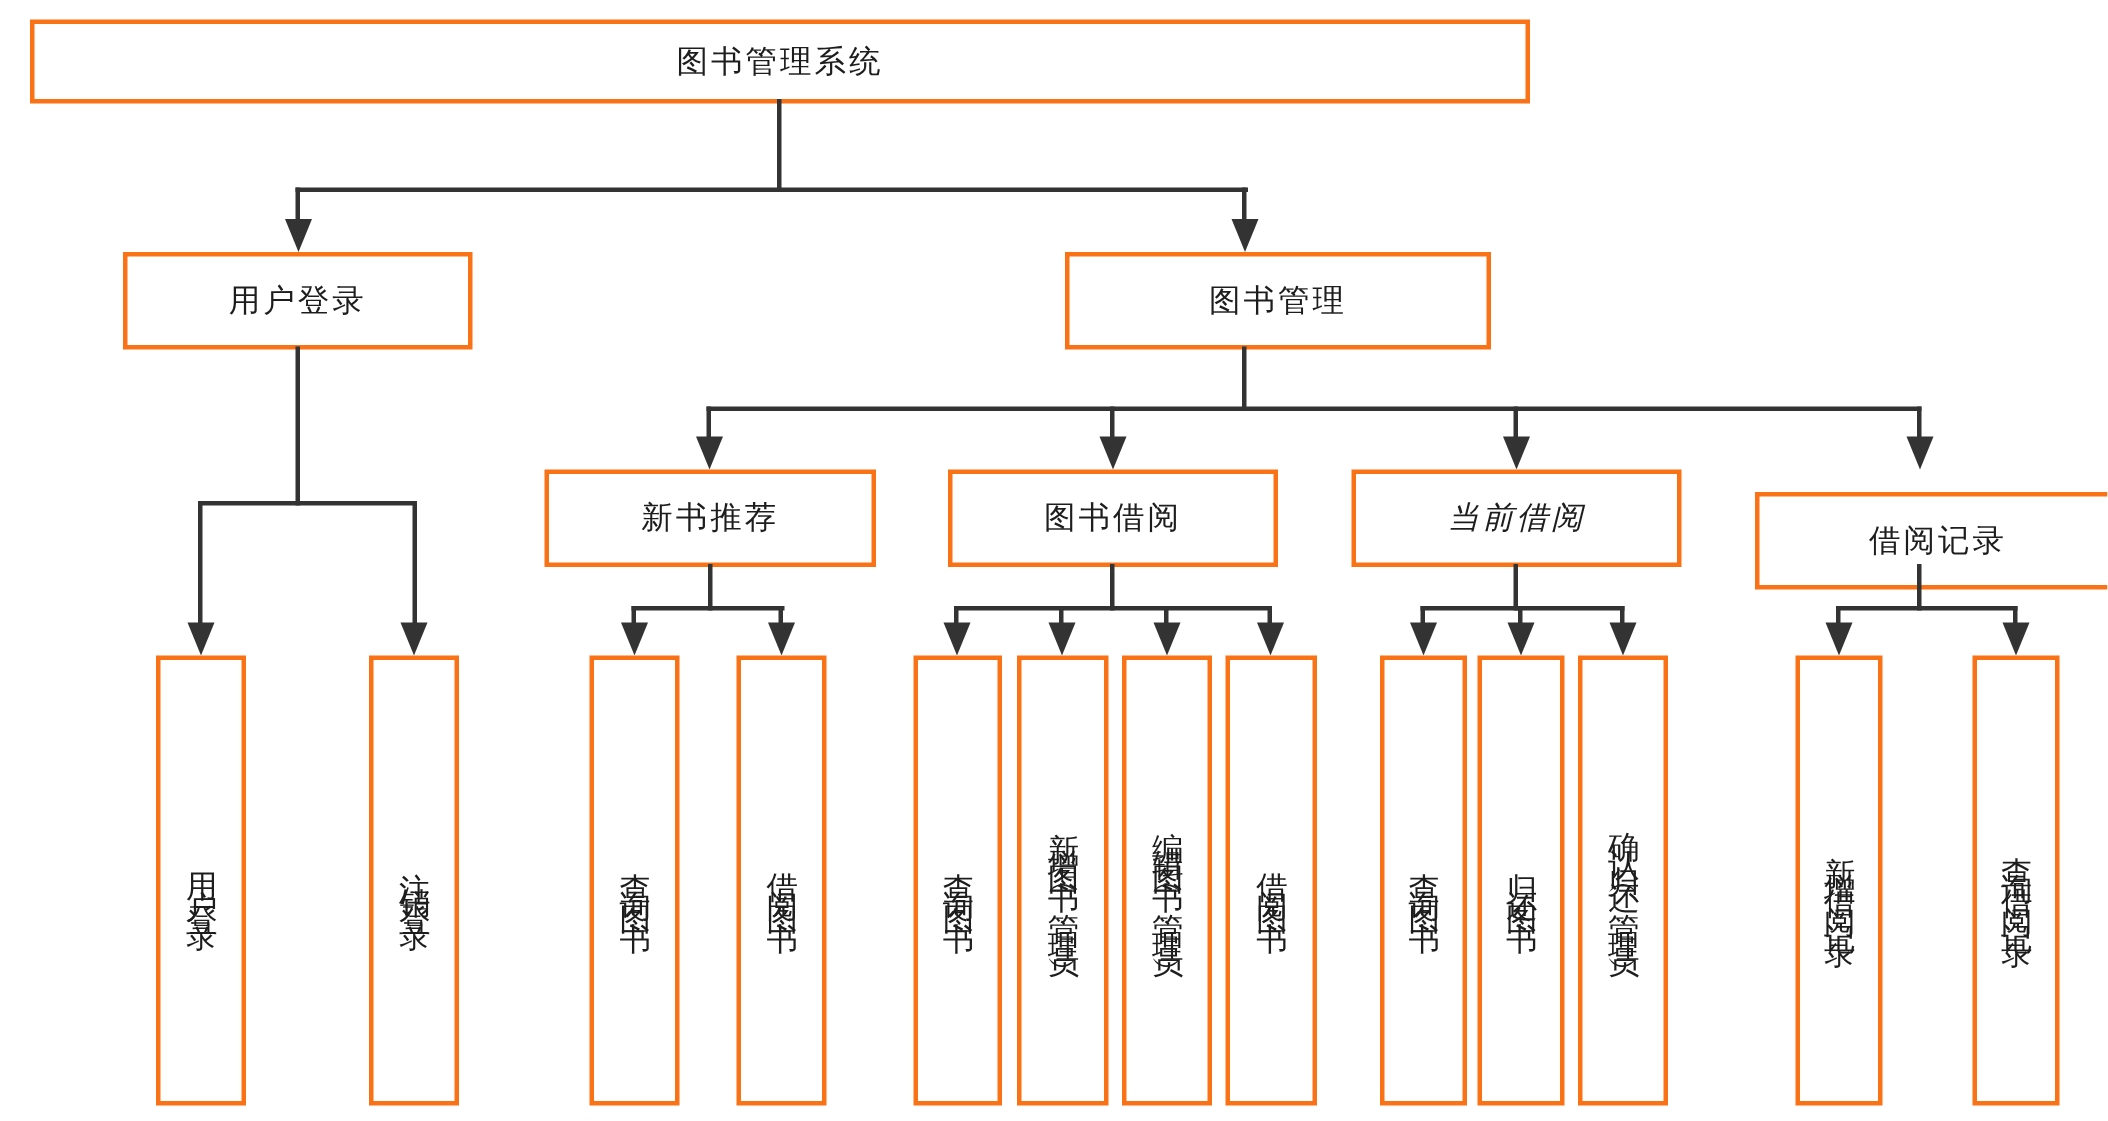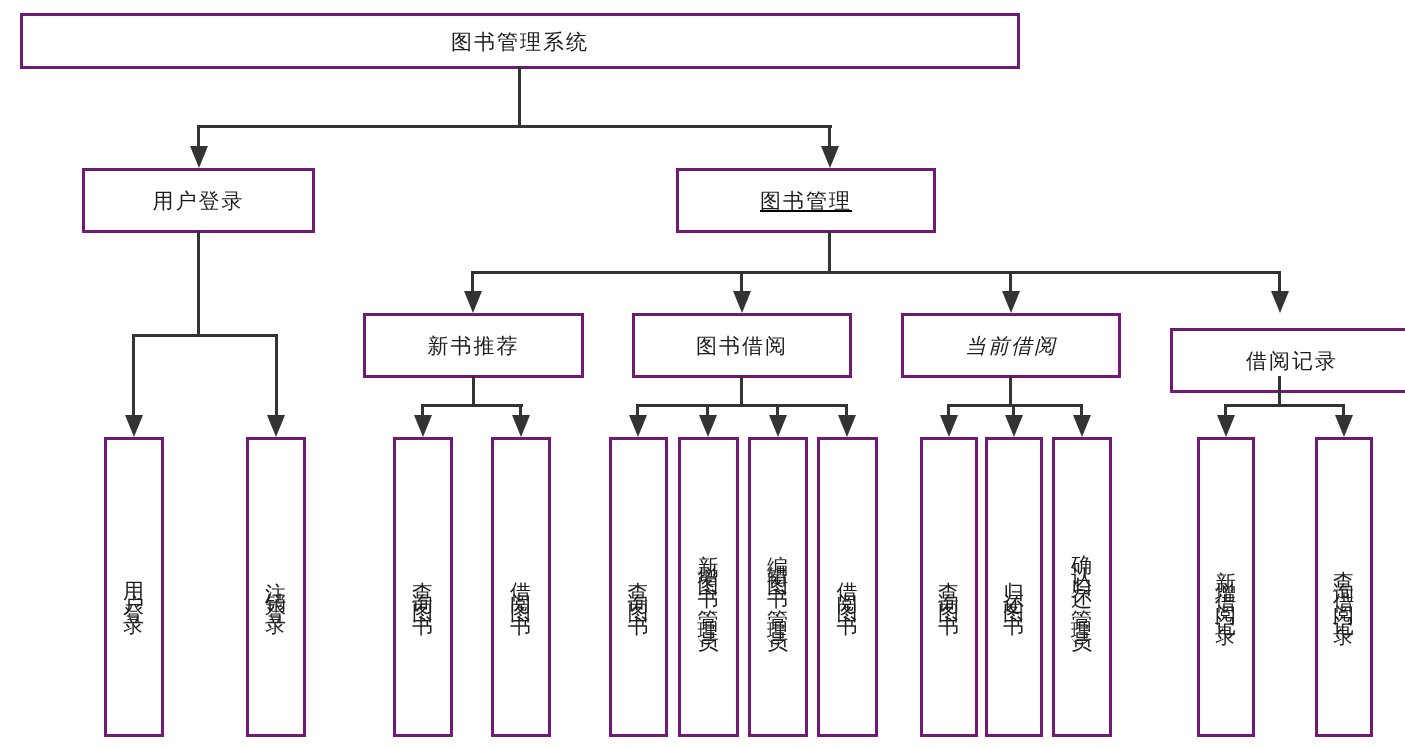--- a/index.html
+++ b/index.html
@@ -1,21 +1,21 @@
 <!DOCTYPE html>
 <html><head>
 <meta charset="utf-8">
 <style>
   html,body{margin:0;padding:0;background:#fff;}
   .canvas{
     position:relative;width:1405px;height:747px;background:#ffffff;overflow:hidden;
     font-family:"Liberation Sans","DejaVu Sans",sans-serif;
   }
   .box{
-    position:absolute;border:3px solid #701a75;background:#ffffff;
+    position:absolute;border:3px solid #f97316;background:#ffffff;
     display:flex;align-items:center;justify-content:center;box-sizing:border-box;
   }
   .lbl{
     font-size:21px;color:#1d1d1d;letter-spacing:2px;white-space:nowrap;line-height:1;
   }
   .vbox .lbl{
     writing-mode:vertical-rl;text-orientation:mixed;letter-spacing:11px;white-space:normal;
   }
   .vl{position:absolute;width:3px;background:#333333;}
   .hl{position:absolute;height:3px;background:#333333;}
@@ -40,21 +40,21 @@
   <div class="vl" style="left:518px;top:66px;height:61px;"></div>
   <div class="hl" style="left:197px;top:125px;width:635px;"></div>
   <div class="vl" style="left:197px;top:125px;height:28px;"></div>
   <div class="ar" style="left:190px;top:146px;"></div>
   <div class="vl" style="left:828px;top:125px;height:28px;"></div>
   <div class="ar" style="left:821px;top:146px;"></div>
 
   <div class="box" style="left:82px;top:168px;width:233px;height:65px;">
     <span class="lbl">用户登录</span>
   </div>
-  <div class="box" style="left:676px;top:168px;width:260px;height:65px;text-decoration:underline;">
+  <div class="box" style="left:710px;top:168px;width:284px;height:65px;">
     <span class="lbl">图书管理</span>
   </div>
 
   <div class="vl" style="left:197px;top:231px;height:106px;"></div>
   <div class="hl" style="left:132px;top:334px;width:146px;"></div>
   <div class="vl" style="left:132px;top:334px;height:88px;"></div>
   <div class="ar" style="left:125px;top:415px;"></div>
   <div class="vl" style="left:275px;top:334px;height:88px;"></div>
   <div class="ar" style="left:267px;top:415px;"></div>
 

